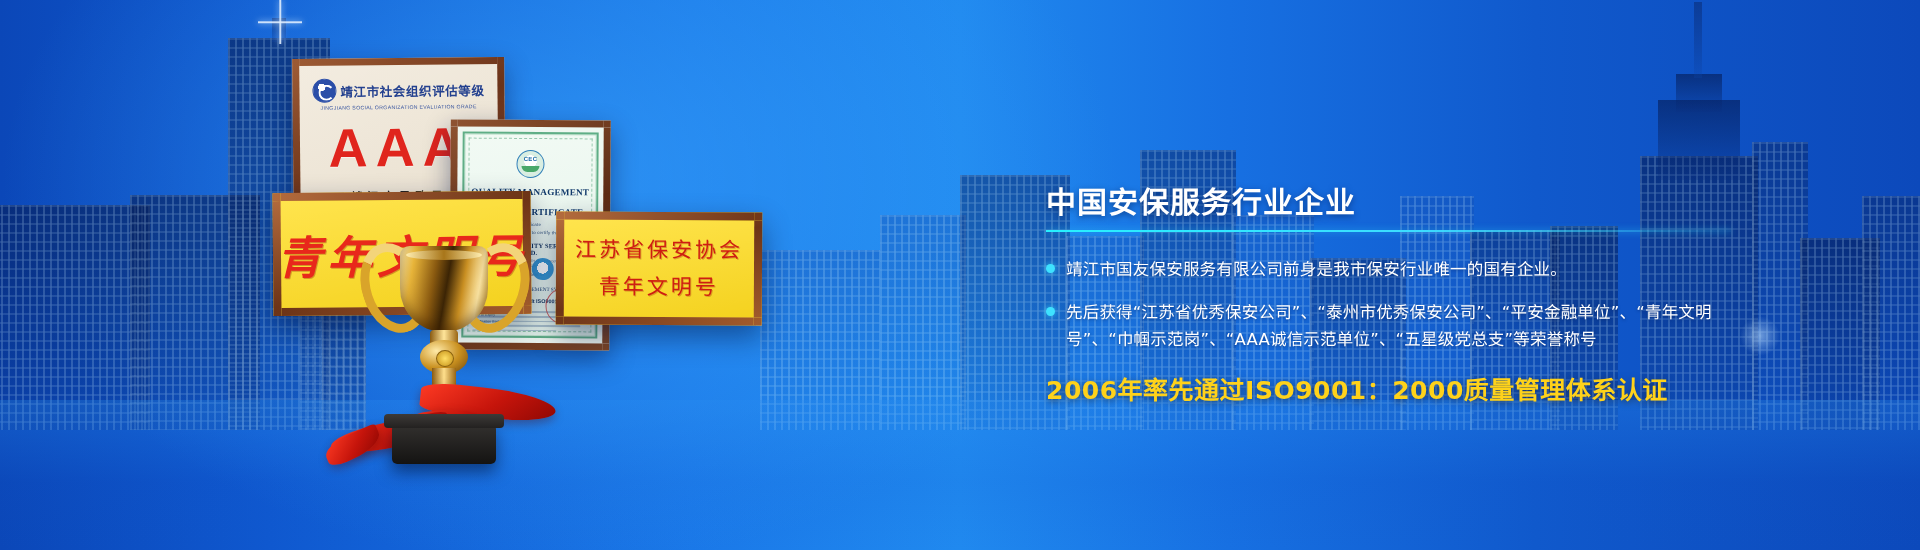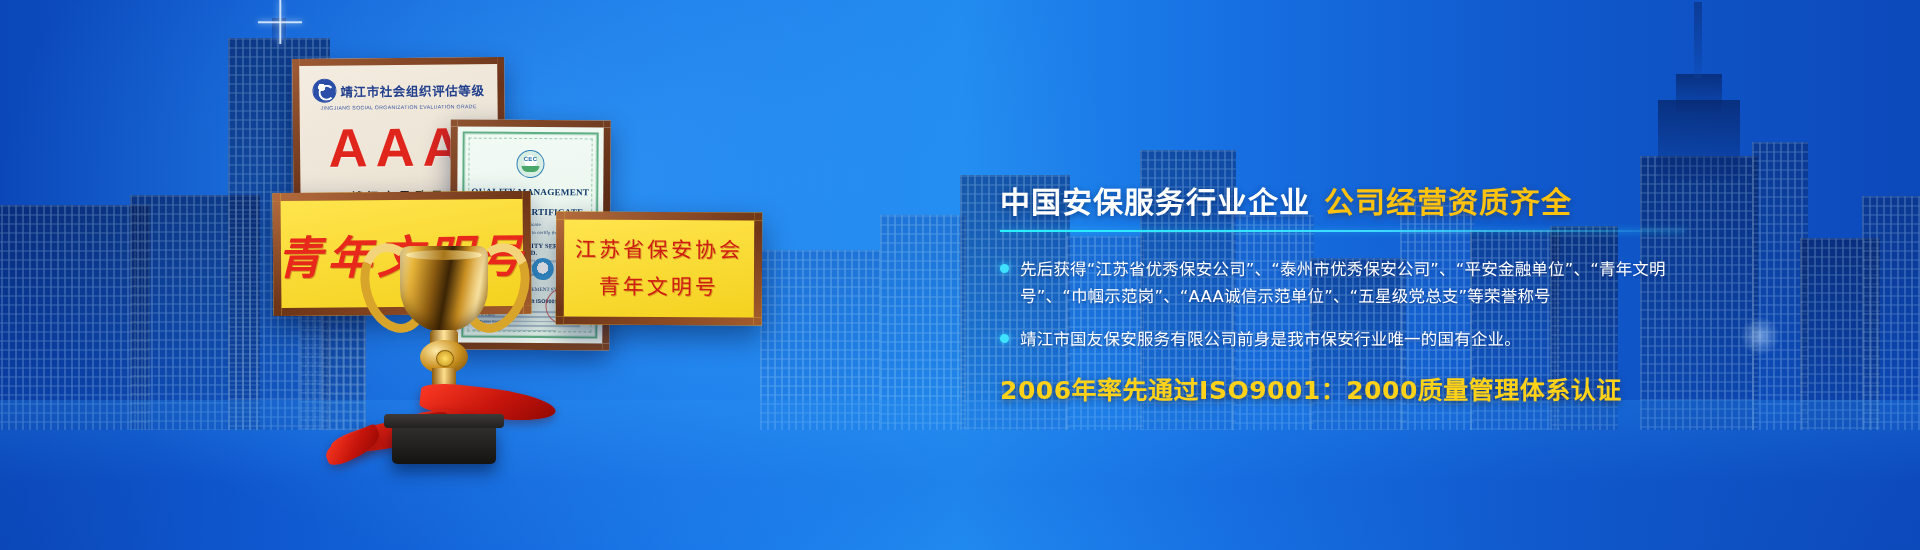--- a/index.html
+++ b/index.html
@@ -148,21 +148,21 @@
     background:linear-gradient(180deg,#3d3a38,#232120);}
   .ribbon{position:absolute;left:-16px;top:142px;width:232px;height:82px;}
   .ribbon span{position:absolute;background:linear-gradient(140deg,#ff3b24,#c5140b 55%,#8d0703);
     box-shadow:0 4px 10px rgba(80,0,0,.35);}
   .rb1{left:6px;top:44px;width:120px;height:26px;border-radius:60% 20% 40% 70%;transform:rotate(-12deg);}
   .rb2{left:96px;top:10px;width:136px;height:30px;border-radius:30% 60% 50% 25%;transform:rotate(6deg);}
   .rb3{left:78px;top:32px;width:86px;height:34px;border-radius:40% 50% 30% 60%;transform:rotate(-4deg);}
   .rb4{left:0px;top:56px;width:58px;height:24px;border-radius:50% 10% 60% 30%;transform:rotate(-24deg);}
 
   
-  .panel{position:absolute;left:1000px;top:178px;width:700px;}
+  .panel{position:absolute;left:1046px;top:178px;width:700px;}
   .head-row{display:flex;align-items:baseline;gap:14px;white-space:nowrap;}
   .h-main{font-size:30px;font-weight:bold;color:#ffffff;letter-spacing:1px;
     font-family:"DejaVu Sans",sans-serif;text-shadow:0 2px 6px rgba(0,25,80,.55);}
   .h-accent{font-size:30px;font-weight:bold;color:#ffc20e;letter-spacing:1px;
     font-family:"DejaVu Sans",sans-serif;text-shadow:0 2px 6px rgba(60,30,0,.45);}
   .sub-row{display:flex;gap:22px;margin:5px 0 0 62px;white-space:nowrap;}
   .h-sub{font-size:10.5px;color:#bcd9f5;letter-spacing:1.1px;
     font-family:"Liberation Sans",sans-serif;}
   .rule{margin-top:8px;height:2px;width:685px;
     background:linear-gradient(90deg,#27f0ff 0%,#3ddcff 55%,rgba(60,210,255,.15) 100%);
@@ -319,31 +319,30 @@
           <span class="rb1"></span>
           <span class="rb4"></span>
       </div>
       <div class="base"></div>
     </div>
   </div>
 
   <div class="panel">
     <div class="head-row">
       <span class="h-main">中国安保服务行业企业</span>
-      <span class="h-accent">公司经营资质齐全</span>
     </div>
     <div class="rule"></div>
 
     <div class="bullets">
       <div class="bullet">
         <span class="dot"></span>
-        <span class="btxt">先后获得“江苏省优秀保安公司”、“泰州市优秀保安公司”、“平安金融单位”、“青年文明号”、“巾帼示范岗”、“AAA诚信示范单位”、“五星级党总支”等荣誉称号</span>
+        <span class="btxt">靖江市国友保安服务有限公司前身是我市保安行业唯一的国有企业。</span>
       </div>
       <div class="bullet">
         <span class="dot"></span>
-        <span class="btxt">靖江市国友保安服务有限公司前身是我市保安行业唯一的国有企业。</span>
+        <span class="btxt">先后获得“江苏省优秀保安公司”、“泰州市优秀保安公司”、“平安金融单位”、“青年文明号”、“巾帼示范岗”、“AAA诚信示范单位”、“五星级党总支”等荣誉称号</span>
       </div>
     </div>
 
     <div class="highlight">2006年率先通过ISO9001：2000质量管理体系认证</div>
   </div>
 
 </div>
 
 </body></html>

